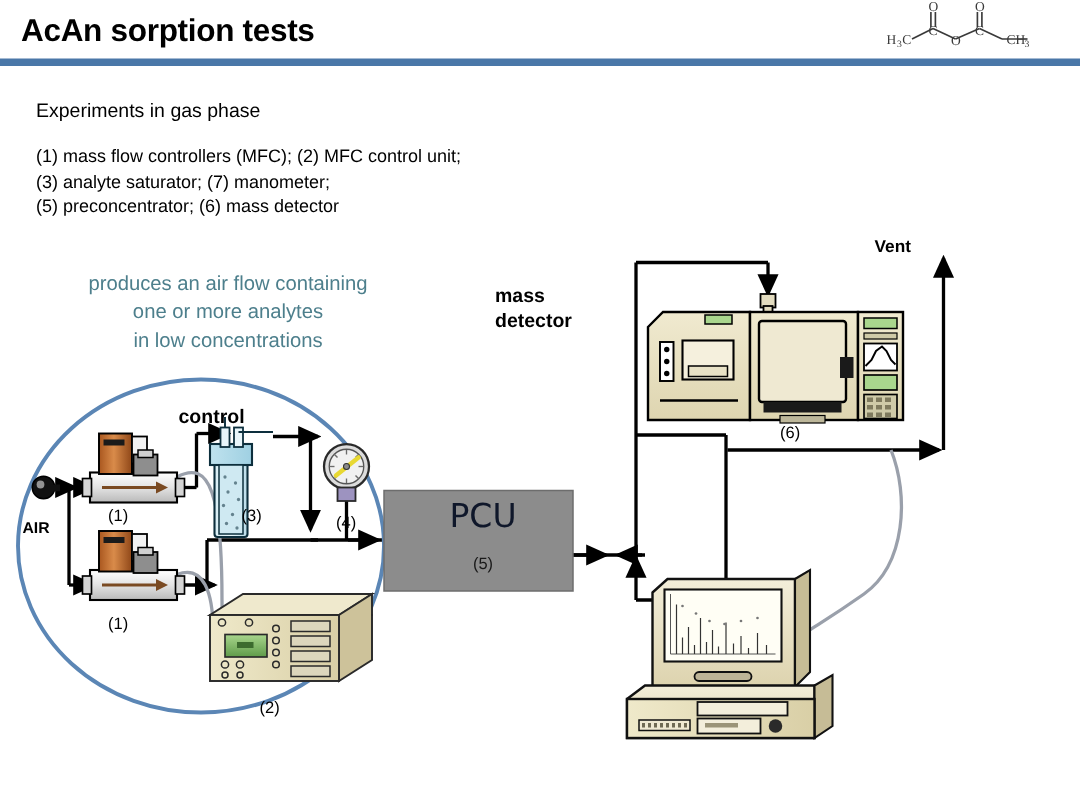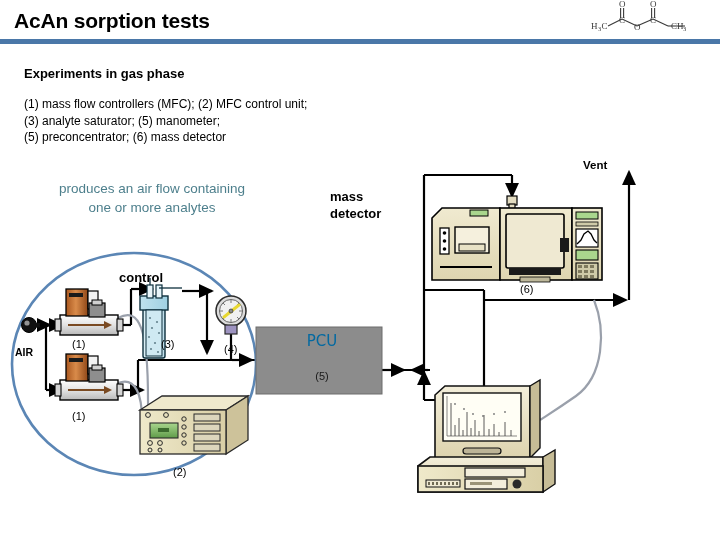--- a/index.html
+++ b/index.html
@@ -20,21 +20,21 @@
   }
   .rule{
     position:absolute;left:0;top:39px;width:720px;height:5px;
     background:#4a77a8;
   }
   .logo{position:absolute;left:575px;top:0px;width:145px;height:40px;}
 
   
   .subhead{
     position:absolute;left:24px;top:66px;
-    font-size:13px;color:#000;font-weight:bold;white-space:nowrap;
+    font-size:13px;color:#000;font-weight:normal;white-space:nowrap;
   }
   .legend{
     position:absolute;left:24px;top:96px;
     font-size:12px;color:#000;line-height:16.5px;white-space:nowrap;
   }
 
   
   .callout{
     position:absolute;left:12px;top:179px;width:280px;
     text-align:center;color:#4d7f8c;
@@ -52,21 +52,21 @@
 
   
   svg.diagram{position:absolute;left:0;top:0;width:720px;height:540px;}
 
   
   .lbl{position:absolute;font-size:11px;color:#000;font-weight:normal;}
   .lbl-air{position:absolute;left:15px;top:306px;font-size:10.5px;color:#000;font-weight:bold;margin-top:40px;}
   .lbl-analyte{position:absolute;left:119px;top:270px;font-size:13px;color:#000;font-weight:bold;}
   .lbl-pcu{
     position:absolute;left:262px;top:332px;width:120px;text-align:center;
-    font-size:15px;color:#0369a1;font-family:"DejaVu Sans",sans-serif;font-weight:normal;
+    font-size:22px;color:#0f172a;font-family:"DejaVu Sans",sans-serif;font-weight:normal;
   }
   .lbl-pcu-num{
     position:absolute;left:262px;top:370px;width:120px;text-align:center;
     font-size:11px;color:#1a1a1a;
   }
 </style>
 </head>
 <body>
 
 <div id="slide">
@@ -96,27 +96,28 @@
       <text x="75" y="23">C</text>
       <text x="75" y="7">O</text>
       <text x="96" y="29">CH</text>
       <text x="108" y="31" font-size="6.5">3</text>
     </g>
   </svg>
 
   <div class="subhead">Experiments in gas phase</div>
   <div class="legend">
     <div>(1)  mass flow controllers (MFC); (2) MFC control unit;</div>
-    <div>(3) analyte saturator; (5) manometer;</div>
+    <div>(3) analyte saturator; (7) manometer;</div>
     <div>(5) preconcentrator; (6) mass detector</div>
   </div>
 
   <div class="callout">
     <div>produces an air flow containing</div>
     <div>one or more analytes</div>
+    <div>in low concentrations</div>
   </div>
   <div class="massdet">
     <div>mass</div>
     <div>detector</div>
   </div>
 
   <svg class="diagram" viewBox="0 0 720 540">
     <defs>
       <marker id="ar" markerWidth="7" markerHeight="7" refX="6" refY="3.2" orient="auto">
         <path d="M0,0 L7,3.2 L0,6.4 z" fill="#000"></path>

